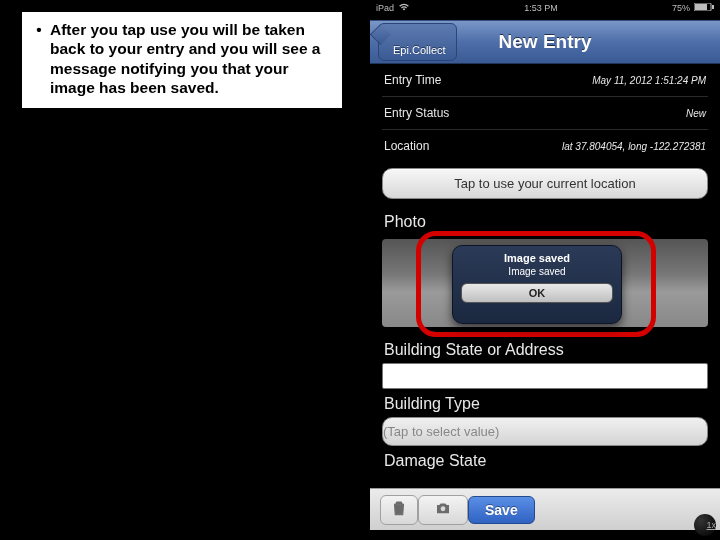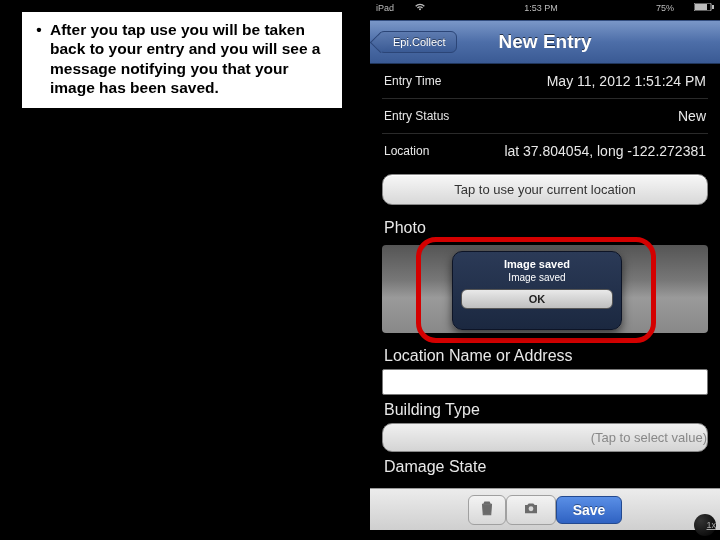--- a/index.html
+++ b/index.html
@@ -19,34 +19,34 @@
   
   .device {
     position: absolute; left: 370px; top: 0; width: 350px; height: 540px;
     background: #000;
   }
   .status-bar {
     height: 16px; background: #000; color: #bdbdbd;
     display: flex; align-items: center; justify-content: space-between;
     font-size: 9px; padding: 0 6px;
   }
-  .status-left, .status-right { display: flex; align-items: flex-end; gap: 20px; }
+  .status-left, .status-right { display: flex; align-items: flex-end; gap: 4px; }
 
   
   .navbar {
     height: 44px; margin-top: 4px;
     background: linear-gradient(#7a97c8, #4d6ea8 50%, #3a5a94);
     border-top: 1px solid #334e80; border-bottom: 1px solid #20355a;
     display: flex; align-items: center; position: relative;
   }
   .back-btn {
     margin-left: 8px;
     background: linear-gradient(#5d7bb0, #3a5a94);
     border: 1px solid #2b4577; border-radius: 6px;
-    color: #fff; font-size: 11px; padding: 4px 10px 4px 14px;
+    color: #fff; font-size: 11px; padding: 20px 10px 4px 14px;
     position: relative;
     text-shadow: 0 -1px 0 rgba(0,0,0,.5);
   }
   .back-btn::before {
     content: ""; position: absolute; left: -6px; top: 3px;
     width: 14px; height: 14px;
     background: linear-gradient(135deg,#5d7bb0,#3a5a94);
     border-left: 1px solid #2b4577; border-bottom: 1px solid #2b4577;
     transform: rotate(45deg);
   }
@@ -56,21 +56,21 @@
     text-shadow: 0 -1px 0 rgba(0,0,0,.6); pointer-events: none;
   }
 
   
   .form-area { background: #000; padding: 0 12px; }
   .field-row {
     display: flex; justify-content: space-between; align-items: center;
     padding: 9px 2px; border-bottom: 1px solid #2a2a2a;
     color: #e8e8e8; font-size: 12px; gap: 16px;
   }
-  .field-row .value { color: #e8e8e8; font-size: 14px; text-align: right; }
+  .field-row .value { color: #e8e8e8; font-size: 10px; text-align: right; font-style: italic; }
   .no-border { border-bottom: none; }
 
   .pill-btn {
     margin: 6px 0 8px 0; width: 100%;
     background: linear-gradient(#f7f7f7,#d8d8d8);
     border: 1px solid #888; border-radius: 10px;
     color: #333; font-size: 13px; padding: 7px 12px;
     box-shadow: inset 0 1px 0 #fff;
   }
 
@@ -102,29 +102,29 @@
     color: #222; font-size: 11px; padding: 3px 0; font-weight: 700;
   }
 
   .text-input {
     width: 100%; background: #fff; border: 1px solid #777;
     height: 26px; border-radius: 2px;
   }
   .select-pill {
     width: 100%; background: linear-gradient(#f0f0f0,#d4d4d4);
     border: 1px solid #888; border-radius: 10px;
-    color: #888; font-size: 13px; padding: 6px 0; text-align: right; font-style: normal;
+    color: #888; font-size: 13px; padding: 6px 0; text-align: left; font-style: normal;
   }
 
   
   .toolbar {
     position: absolute; left: 0; right: 0; bottom: 10px; height: 42px;
     background: linear-gradient(#ececec,#cfcfcf);
     border-top: 1px solid #9a9a9a;
-    display: flex; align-items: center; justify-content: center;
+    display: flex; align-items: center; justify-content: flex-start;
     padding: 12px 10px;
   }
   .tool-btn {
     width: 38px; height: 30px; border-radius: 6px;
     background: linear-gradient(#f3f3f3,#d8d8d8);
     border: 1px solid #a0a0a0; display: flex; align-items: center; justify-content: center;
   }
   .tool-btn svg { width: 18px; height: 18px; }
   .camera-btn { width: 50px; }
   .save-btn {
@@ -212,21 +212,21 @@
         <div class="highlight-ring"></div>
         <div class="alert">
           <div class="title">Image saved</div>
           <div class="msg">Image saved</div>
           <button class="ok">
             <span>OK</span>
           </button>
         </div>
       </div>
 
-      <div class="section-label">Location Name or Address</div>
+      <div class="section-label">Building State or Address</div>
       <input type="text" class="text-input" style="">
 
       <div class="section-label">Building Type</div>
       <button class="select-pill">
         <span>(Tap to select value)</span>
       </button>
 
       <div class="section-label">Damage State</div>
 
     </div>

